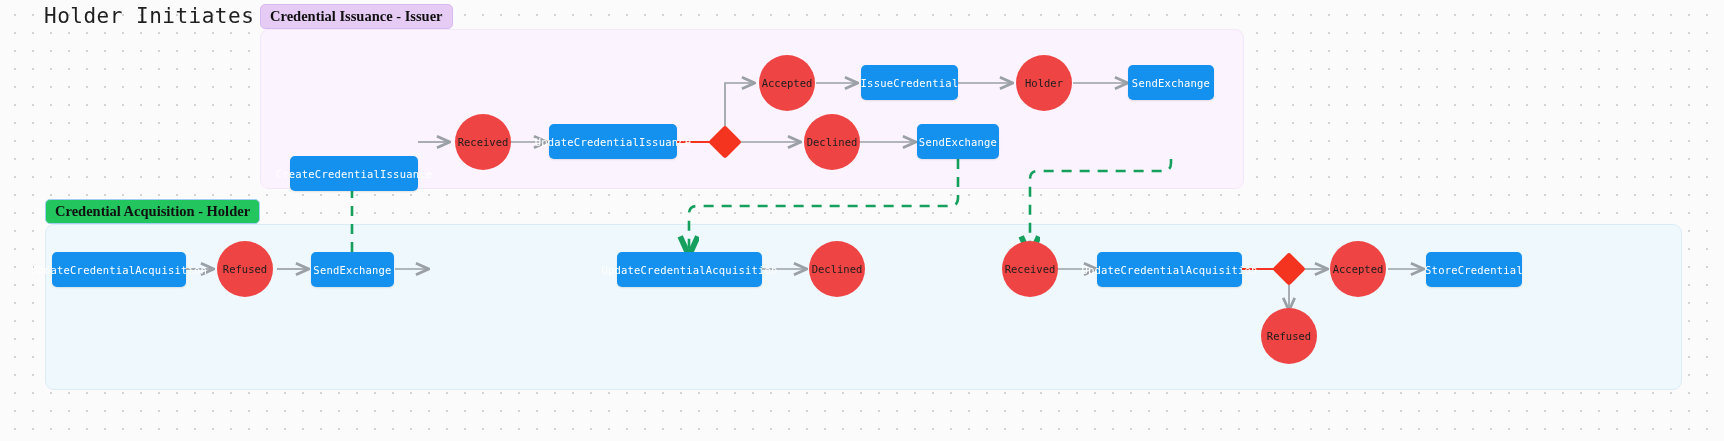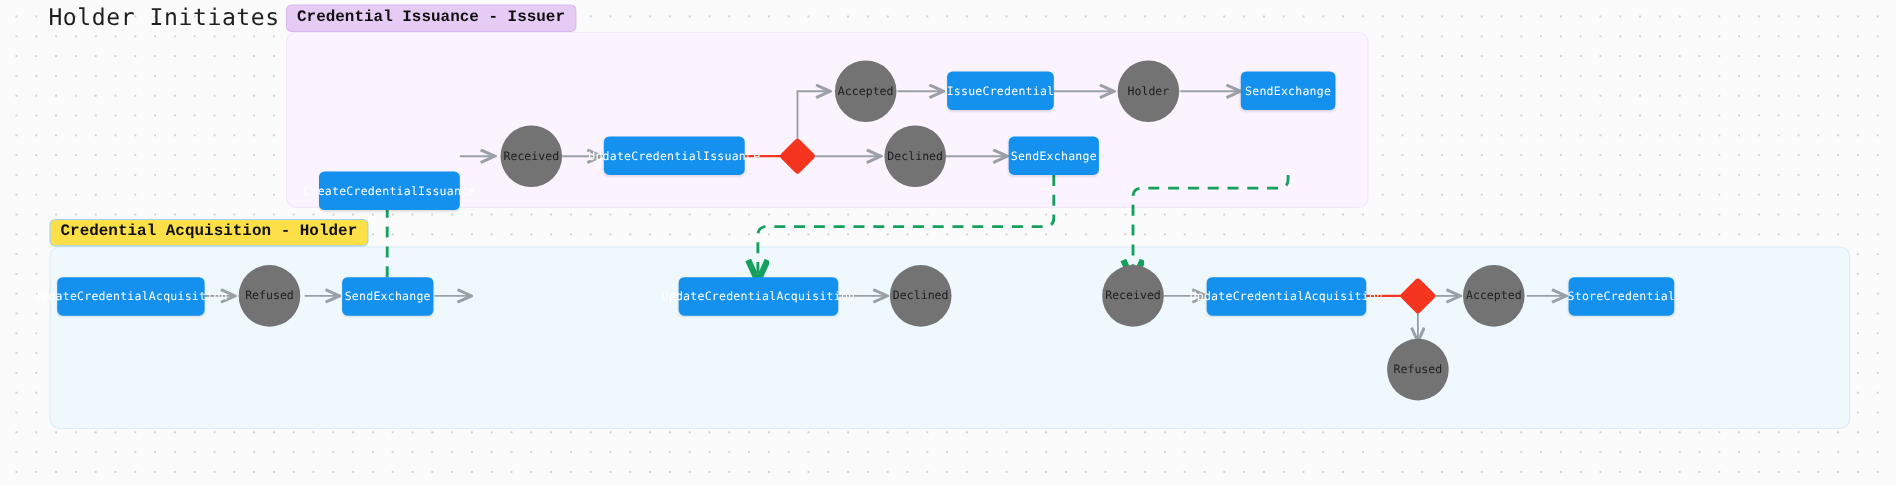--- a/index.html
+++ b/index.html
@@ -15,44 +15,44 @@
   #canvas{position:absolute;left:0;top:0;width:1724px;height:353px;padding-left:28px;}
 
   
   .diagram-title{
     position:absolute;left:44px;top:4px;
     font-family:"DejaVu Sans Mono","Liberation Mono",monospace;
     font-size:21px;letter-spacing:.5px;color:#1f1f1f;white-space:nowrap;
   }
   .lane-label{
     position:absolute;z-index:6;
-    font-family:Liberation Mono, monospace;
+    font-family:Liberation Serif, serif;
     font-weight:bold;font-size:14.5px;color:#101010;
     padding:3px 9px 4px 9px;border-radius:5px;white-space:nowrap;
     line-height:16px;
   }
   .lane-label.issuer{left:260px;top:4px;background:#e6ccf5;border:1px solid #d8b8ee;}
-  .lane-label.holder{left:45px;top:199px;background:#fde047;border:1px solid #9fd0f2;}
+  .lane-label.holder{left:45px;top:199px;background:#22c55e;border:1px solid #9fd0f2;}
 
   
   .lane{position:absolute;border-radius:9px;z-index:0;}
   .lane.issuer{left:260px;top:29px;width:982px;height:158px;background:#fbf3fd;border:1px solid #f3e7fa;}
   .lane.holder{left:45px;top:224px;width:1635px;height:164px;background:#eef8fd;border:1px solid #dcecf5;}
 
   
   .node{position:absolute;z-index:4;display:flex;align-items:center;justify-content:center;
         font-family:"DejaVu Sans Mono","Liberation Mono",monospace;
         text-align:center;box-sizing:border-box;}
   .node.task{
     background:#1490ef;color:#ffffff;border-radius:5px;
     font-size:10.5px;letter-spacing:.2px;height:35px;
     box-shadow:0 1px 2px rgba(0,0,0,.10);
   }
   .node.state{
-    background:#737373;color:#1d1d1d;border-radius:50%;
+    background:#ef4444;color:#1d1d1d;border-radius:50%;
     font-size:10.5px;width:56px;height:56px;
   }
   .node.decision{
     width:24px;height:24px;background:#f4341f;
     transform:rotate(45deg);border-radius:3px;z-index:5;
   }
 
   
   svg.edges{position:absolute;left:0;top:0;width:1724px;height:441px;z-index:2;overflow:visible;}
   .solid-arrow{stroke:#9aa0a6;stroke-width:1.7px;fill:none;}

